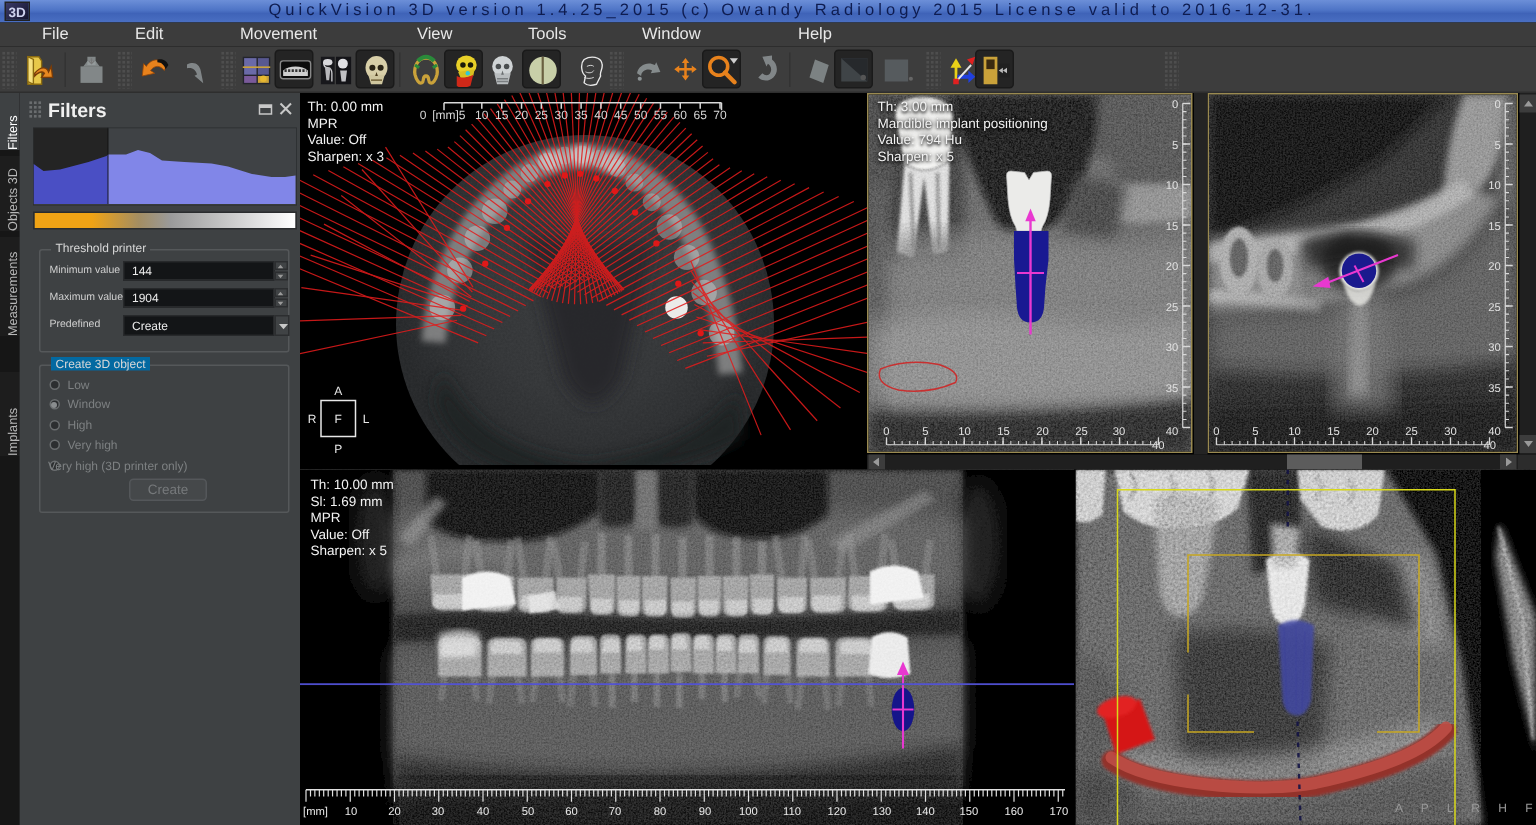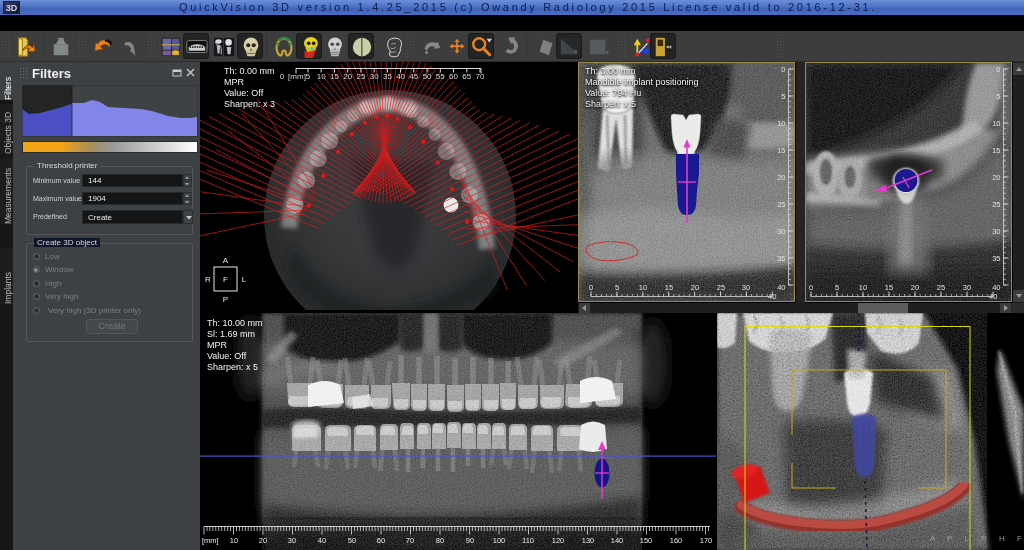--- a/index.html
+++ b/index.html
@@ -54,20 +54,29 @@
 <filter id="spK2" x="0" y="0" width="100%" height="100%">
 <feTurbulence type="fractalNoise" baseFrequency="0.4" numOctaves="3" seed="13"></feTurbulence>
 <feColorMatrix type="matrix" values="0 0 0 0 0 0 0 0 0 0 0 0 0 0 0 -1.3 -1.3 -1.3 0 1.05"></feColorMatrix>
 </filter>
 </defs>
     </svg>
 <div id="titlebar">
       <div id="tb3d">3D</div>
 <div id="titletext">QuickVision 3D version 1.4.25_2015 (c) Owandy Radiology 2015 License valid to 2016-12-31.</div>
     </div>
+<div id="menubar">
+      <span style="left:28px">File</span>
+      <span style="left:90px">Edit</span>
+      <span style="left:160px">Movement</span>
+      <span style="left:278px">View</span>
+      <span style="left:352px">Tools</span>
+      <span style="left:428px">Window</span>
+      <span style="left:532px">Help</span>
+    </div>
 <div id="toolbar">
       <div class="grip" style="left:1px"></div>
       <div class="grip" style="left:78px"></div>
       <div class="grip" style="left:147px"></div>
       <div class="grip" style="left:406px"></div>
       <div class="grip" style="left:617px"></div>
       <div class="grip" style="left:776px"></div>
       <div class="vsep" style="left:43px"></div>
       <div class="vsep" style="left:266px"></div>
       <div class="vsep" style="left:526px"></div>
@@ -250,31 +259,31 @@
     <svg class="abs" style="left:185px;top:201px" width="4" height="3">
       <path d="M0 0l2 2.5L4 0z" fill="#9a9a9a"></path>
     </svg>
     <div class="fldlbl" style="left:33px;top:213px">Predefined</div>
     <div class="inpt" style="left:82px;top:210px;width:101px;height:14px">Create</div>
     <div class="spin" style="left:183px;top:210px;height:14px;width:10px"></div>
     <svg class="abs" style="left:186px;top:216px" width="6" height="4">
       <path d="M0 0l3 3.5L6 0z" fill="#c8c8c8"></path>
     </svg>
     <div class="gbox" style="left:26px;top:243px;width:167px;height:99px"></div>
-    <div class="grouplbl" style="left:34px;top:238px;background:#0f172a;padding:0 3px">Create 3D object</div>
+    <div class="grouplbl" style="left:34px;top:238px;background:#0369a1;padding:0 3px">Create 3D object</div>
     <div class="radio" style="left:33px;top:253px"></div>
     <div class="rlbl" style="left:45px;top:252px">Low</div>
     <div class="radio" style="left:33px;top:266px"></div>
     <div class="rlbl" style="left:45px;top:265px">Window</div>
     <div class="radio" style="left:33px;top:280px"></div>
     <div class="rlbl" style="left:45px;top:279px">High</div>
     <div class="radio" style="left:33px;top:293px"></div>
     <div class="rlbl" style="left:45px;top:292px">Very high</div>
     <div class="radio" style="left:33px;top:307px"></div>
-    <div class="rlbl" style="left:48px;top:306px">Very high (3D printer only)</div>
+    <div class="rlbl" style="left:32px;top:306px">Very high (3D printer only)</div>
     <div class="abs" style="left:33.5px;top:267.5px;width:4px;height:4px;border-radius:50%;background:#8a8d8f"></div>
     <div class="abs" style="left:86px;top:319px;width:52px;height:15px;background:#45484a;border:1px solid #54575a;border-radius:3px;color:#76797b;font-size:9px;text-align:center;line-height:13px">Create</div>
 <div class="vp" style="left:200px;top:62px;width:378px;height:248px">
       <svg class="abs" style="left:0;top:0" width="378" height="248" viewBox="0 0 378 248">
 <defs>
 <filter id="nz" x="0" y="0" width="100%" height="100%">
             <feTurbulence type="fractalNoise" baseFrequency="0.7" numOctaves="2" result="t"></feTurbulence>
             <feColorMatrix in="t" type="matrix" values="0 0 0 0 0.6 0 0 0 0 0.6 0 0 0 0 0.6 0 0 0 0.4 0"></feColorMatrix>
             <feComposite operator="in" in2="SourceGraphic"></feComposite>
           </filter>
@@ -467,21 +476,21 @@
         <line x1="280.0" y1="6.5" x2="280.0" y2="10.5" stroke="#d8d8d8" stroke-width="1"></line>
 <rect x="14" y="205" width="23" height="24" fill="none" stroke="#e8e8e8"></rect>
 <g fill="#e8e8e8" font-size="8" text-anchor="middle">
           <text x="25.5" y="201">A</text>
           <text x="25.5" y="220">F</text>
           <text x="8" y="220">R</text>
           <text x="44" y="220">L</text>
           <text x="25.5" y="240">P</text>
         </g>
 </svg>
-      <div class="vptext" style="left:24px;top:4px">Th: 0.00 mm
+      <div class="vptext" style="left:5px;top:4px">Th: 0.00 mm
 MPR
 Value: Off
 Sharpen: x 3</div>
     </div>
 <div class="vp" style="left:578px;top:62px;width:217px;height:240px;border:1px solid #9a8a50">
       <svg class="abs" style="left:0;top:0" width="217" height="240" viewBox="0 0 217 240">
         <defs>
           <filter id="tx1">
 <feTurbulence type="fractalNoise" baseFrequency="0.8" numOctaves="2" result="n"></feTurbulence>
 <feColorMatrix in="n" type="saturate" values="0" result="gn"></feColorMatrix>

